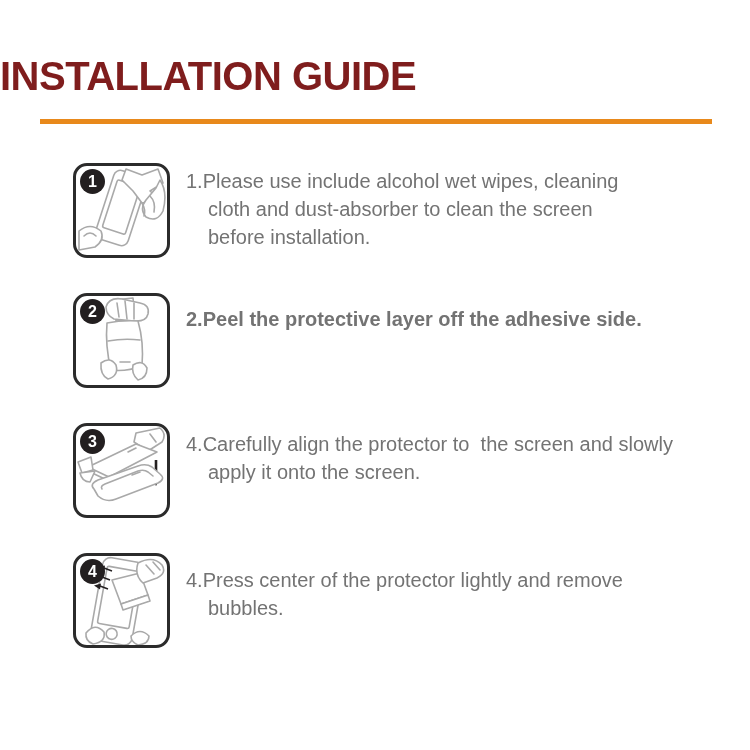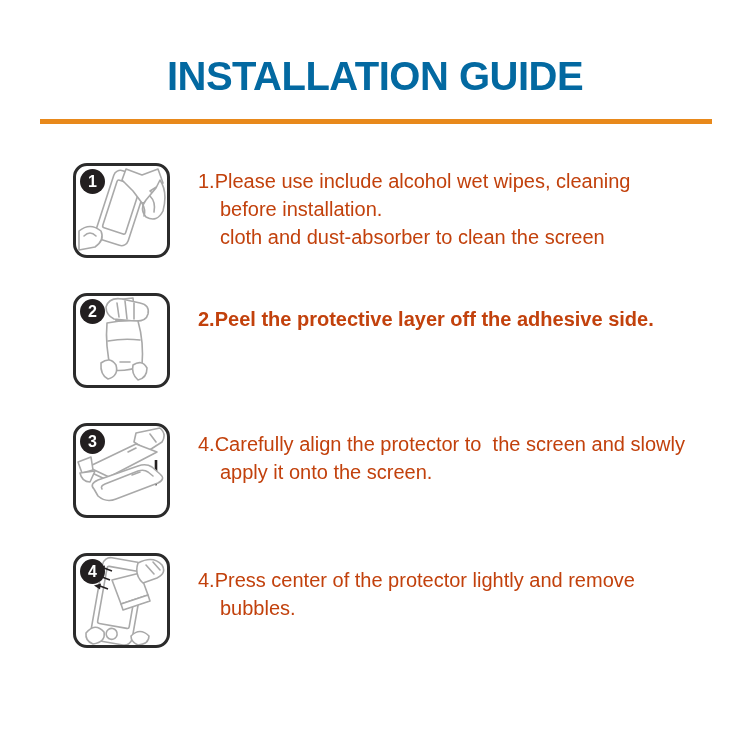--- a/index.html
+++ b/index.html
@@ -1,40 +1,40 @@
 <!DOCTYPE html>
 <html><head>
 <meta charset="utf-8">
 <style>
   html,body { margin:0; padding:0; }
   .page {
     position:relative; width:750px; height:750px; background:#ffffff;
     font-family:"Liberation Sans", sans-serif; overflow:hidden;
   }
   .title {
-    position:absolute; top:54px; left:0; width:750px; text-align:center;
-    font-size:40px; font-weight:bold; letter-spacing:-0.5px; color:#0369a1;
+    position:absolute; top:54px; left:0; width:750px; 
+    font-size:40px; font-weight:bold; letter-spacing:-0.5px; color:#7f1d1d;
   }
   .divider {
     position:absolute; top:119px; left:40px; width:672px; height:5px;
     background:#e8891b;
   }
   .step-row { position:absolute; left:73px; display:flex; align-items:flex-start; }
   .row1 { top:163px; } .row2 { top:293px; } .row3 { top:423px; } .row4 { top:553px; }
   .icon-box {
     position:relative; width:97px; height:95px; flex:none; background:#fff;
     border:3px solid #2b2b2b; border-radius:14px; box-sizing:border-box;
   }
   .badge {
     position:absolute; top:3px; left:4px; width:25px; height:25px;
     background:#231f20; border-radius:50%; color:#ffffff; z-index:2;
     font-size:16px; font-weight:bold; line-height:25px; text-align:center;
   }
   .illustration { position:absolute; left:0; top:0; width:91px; height:89px; }
-  .step-text { margin-left:28px; font-size:20px; line-height:28px; color:#c2410c; }
+  .step-text { margin-left:16px; font-size:20px; line-height:28px; color:#737373; }
   .row1 .step-text { padding-top:4px; }
   .row2 .step-text { padding-top:12px;font-weight:bold; }
   .row3 .step-text { padding-top:7px; }
   .row4 .step-text { padding-top:13px; }
   .step-line { white-space:pre; }
   .step-line.cont { margin-left:22px; }
   svg .art { fill:none; stroke:#a9a9a9; stroke-width:1.6; stroke-linecap:round; stroke-linejoin:round; }
   svg .artfill { fill:#ffffff; stroke:#a9a9a9; stroke-width:1.6; stroke-linejoin:round; }
   svg .dark { stroke:#231f20; } svg .darkfill { fill:#231f20; stroke:none; }
 </style>
@@ -58,22 +58,22 @@
         <path class="artfill" d="M50,3 L66,9 L82,3 L87,17 L74,25 L84,34 L66,37 L57,25 L46,14 Z"></path>
         <path class="artfill" d="M84,14 Q92,26 87,45 Q81,57 70,51 Q63,43 70,34 L80,22 Z"></path>
         <path class="art" d="M74,30 Q80,36 78,46"></path>
         <path class="art" d="M66,37 Q70,44 68,50"></path>
         <path class="artfill" d="M3,65 Q14,56 25,65 Q29,74 19,81 L3,84 Z"></path>
         <path class="art" d="M8,70 Q14,64 20,70"></path>
       </svg>
     </div>
     <div class="step-text">
       <div class="step-line">1.Please use include alcohol wet wipes, cleaning</div>
+      <div class="step-line cont">cloth and dust-absorber to clean the screen</div>
       <div class="step-line cont">before installation.</div>
-      <div class="step-line cont">cloth and dust-absorber to clean the screen</div>
     </div>
   </div>
 
   <div class="step-row row2">
     <div class="icon-box">
       <div class="badge">2</div>
       <svg class="illustration" viewBox="0 0 91 89">
         <path class="artfill" d="M38,4 L57,2 L59,23 L40,25 Z"></path>
         <path class="artfill" d="M30,11 Q33,1 46,3 L64,7 Q74,9 72,18 Q70,26 58,25 L38,23 Q30,19 30,11 Z"></path>
         <path class="art" d="M41,7 L43,21"></path>

